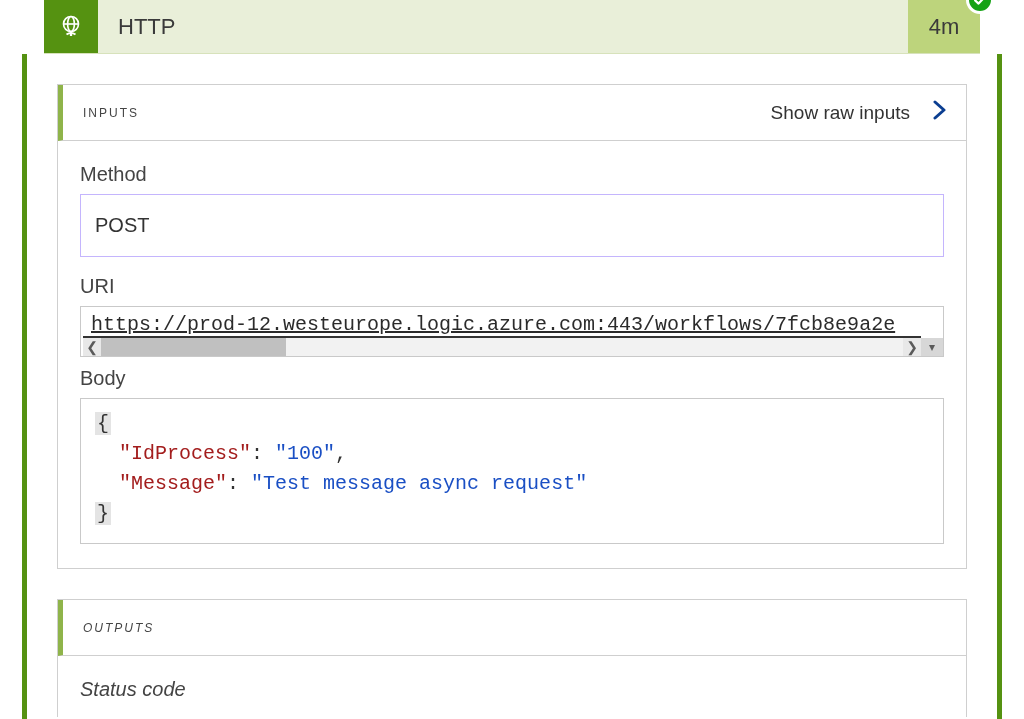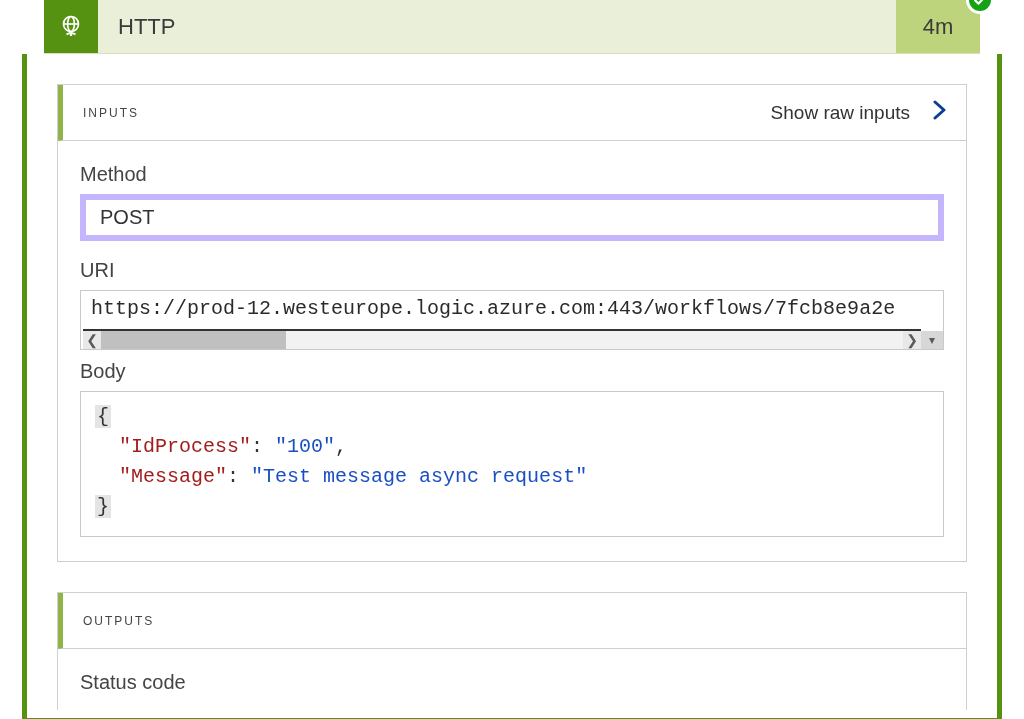--- a/index.html
+++ b/index.html
@@ -40,21 +40,21 @@
   .step-title {
     flex: 1;
     display: flex;
     align-items: center;
     padding-left: 20px;
     font-size: 22px;
     color: #3a3a3a;
     border-radius: 11px;
   }
   .step-duration {
-    width: 84px;
+    width: 72px;
     background: #bdd47c;
     display: flex;
     align-items: center;
     justify-content: center;
     font-size: 22px;
     color: #3a3a3a;
   }
   .status-badge {
     position: absolute;
     top: -14px;
@@ -104,40 +104,41 @@
   .panel-body {
     padding: 14px 22px 24px 22px;
   }
 
   .field-label {
     font-size: 20px;
     color: #444;
     margin: 8px 0 8px 0;
   }
   .field-box {
-    border: 6px solid #c4b5fd;
+    border: 1px solid #c4b5fd;
     background: #fff;
-    padding: 6px 14px;
+    padding: 19px 14px;
     font-size: 20px;
     color: #333;
   }
 
   .uri-wrap {
     position: relative;
     border: 1px solid #c9c9c9;
     padding: 2px 22px 0 2px;
     background: #fff;
   }
   .uri-text {
     font-family: Consolas, "Courier New", monospace;
     font-size: 20px;
-    padding: 4px 6px 9px 8px;
+    padding: 4px 6px 0 8px;
     white-space: nowrap;
     overflow: hidden;
     border-bottom: 2px solid #333;
+    text-decoration: underline;
   }
   .hscroll-track {
     position: relative;
     height: 18px;
     background: #f2f2f2;
     display: flex;
     align-items: stretch;
   }
   .hscroll-btn {
     width: 18px;
@@ -249,21 +250,21 @@
         <div class="body-box">
           <span class="brace-hl">{</span><br>
           &nbsp;&nbsp;<span class="json-key">"IdProcess"</span>: <span class="json-str">"<span>100</span>"</span>,<br>
           &nbsp;&nbsp;<span class="json-key">"Message"</span>: <span class="json-str">"<span>Test message async request</span>"</span><br>
           <span class="brace-hl">}</span>
         </div>
 
       </div>
     </div>
 
-    <div class="panel" style="margin-bottom:8px; border-bottom:none;">
+    <div class="panel" style="margin-bottom:8px; border-bottom:none;font-style:italic;">
       <div class="panel-header">
         <div class="panel-header-title">OUTPUTS</div>
       </div>
       <div class="panel-body" style="padding-bottom:16px">
         <div class="field-label" style="margin-bottom:0">Status code</div>
       </div>
     </div>
 
   </div>
 

